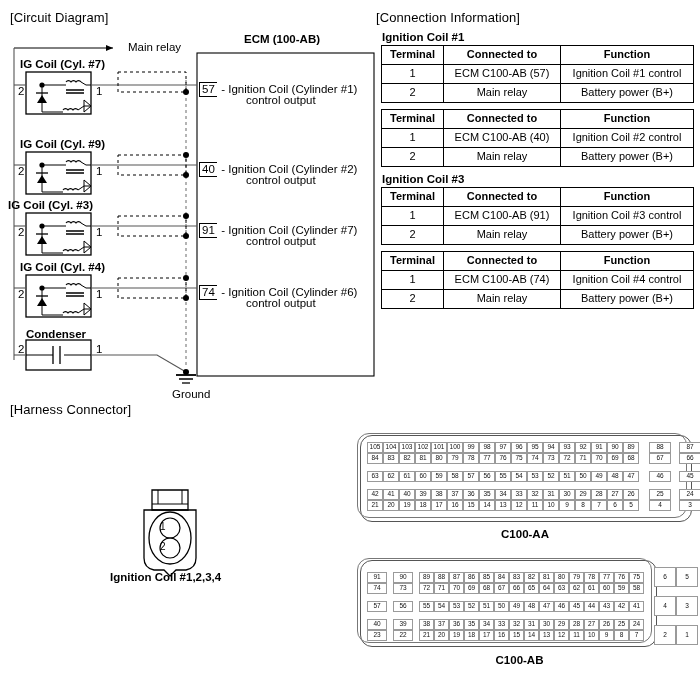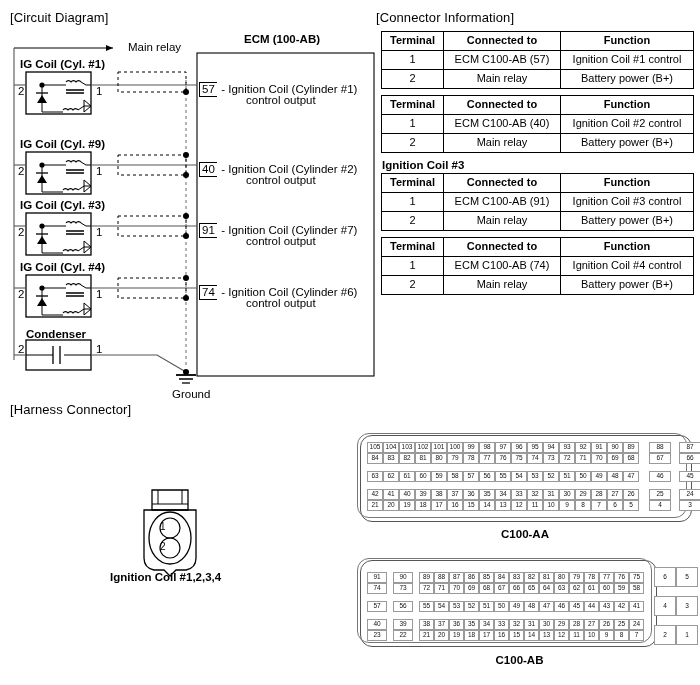--- a/index.html
+++ b/index.html
@@ -35,21 +35,21 @@
        color:#111;box-sizing:border-box;}
   .grp{display:flex;flex-direction:column;}
   .cap-center{position:absolute;font-size:11.5px;font-weight:bold;
               text-align:center;white-space:nowrap;}
 </style>
 </head>
 <body>
 
 <div class="abs sec-title" style="left:10px;top:10px;">[Circuit Diagram]</div>
 
-<div class="abs sec-title" style="left:376px;top:10px;">[Connector Information]</div>
+<div class="abs sec-title" style="left:376px;top:10px;">[Connection Information]</div>
 
 <div class="abs sec-title" style="left:10px;top:402px;">[Harness Connector]</div>
 
 <div class="abs" style="left:0;top:0;">
 <svg width="380" height="400" viewBox="0 0 380 400">
   <defs>
     <marker id="arrowR" markerWidth="8" markerHeight="8" refX="7" refY="3" orient="auto" markerUnits="userSpaceOnUse">
       <path d="M0,0 L7,3 L0,6 z" fill="#000"></path>
     </marker>
   </defs>
@@ -168,23 +168,23 @@
 </div>
 
 <div class="abs lbl" style="left:128px;top:41px;">Main relay</div>
 
 <div class="abs cap" style="left:244px;top:33px;">ECM (100-AB)</div>
 
 <div class="abs lbl" style="left:172px;top:388px;">Ground</div>
 
 <div class="abs cap" style="left:26px;top:328px;">Condenser</div>
 
-<div class="abs cap" style="left:20px;top:58px;">IG Coil (Cyl. #1)</div>
+<div class="abs cap" style="left:20px;top:58px;">IG Coil (Cyl. #7)</div>
 <div class="abs cap" style="left:20px;top:138px;">IG Coil (Cyl. #9)</div>
-<div class="abs cap" style="left:20px;top:199px;">IG Coil (Cyl. #3)</div>
+<div class="abs cap" style="left:8px;top:199px;">IG Coil (Cyl. #3)</div>
 <div class="abs cap" style="left:20px;top:261px;">IG Coil (Cyl. #4)</div>
 
 <div class="abs lbl" style="left:18px;top:85px;">2</div>
 <div class="abs lbl" style="left:96px;top:85px;">1</div>
 
 <div class="abs lbl" style="left:18px;top:165px;">2</div>
 <div class="abs lbl" style="left:96px;top:165px;">1</div>
 
 <div class="abs lbl" style="left:18px;top:226px;">2</div>
 <div class="abs lbl" style="left:96px;top:226px;">1</div>
@@ -217,20 +217,21 @@
 <div class="abs lbl" style="left:246px;top:235px;">control output</div>
 
 <div class="abs" style="left:199px;top:282px;">
   <span style="display:inline-block;border-left:1px solid #000;border-top:1px solid #000;
                border-bottom:1px solid #000;padding:0 2px 1px 2px;font-size:11.5px;">74</span>
   <span class="lbl">- Ignition Coil (Cylinder #6)</span>
 </div>
 <div class="abs lbl" style="left:246px;top:297px;">control output</div>
 
 <div id="tables">
+    <div class="tbl-head">Ignition Coil #1</div>
     <table class="conn">
       <colgroup>
         <col class="c1">
         <col class="c2">
         <col class="c3">
       </colgroup>
       <thead>
         <tr>
           <th>Terminal</th>
           <th>Connected to</th>

